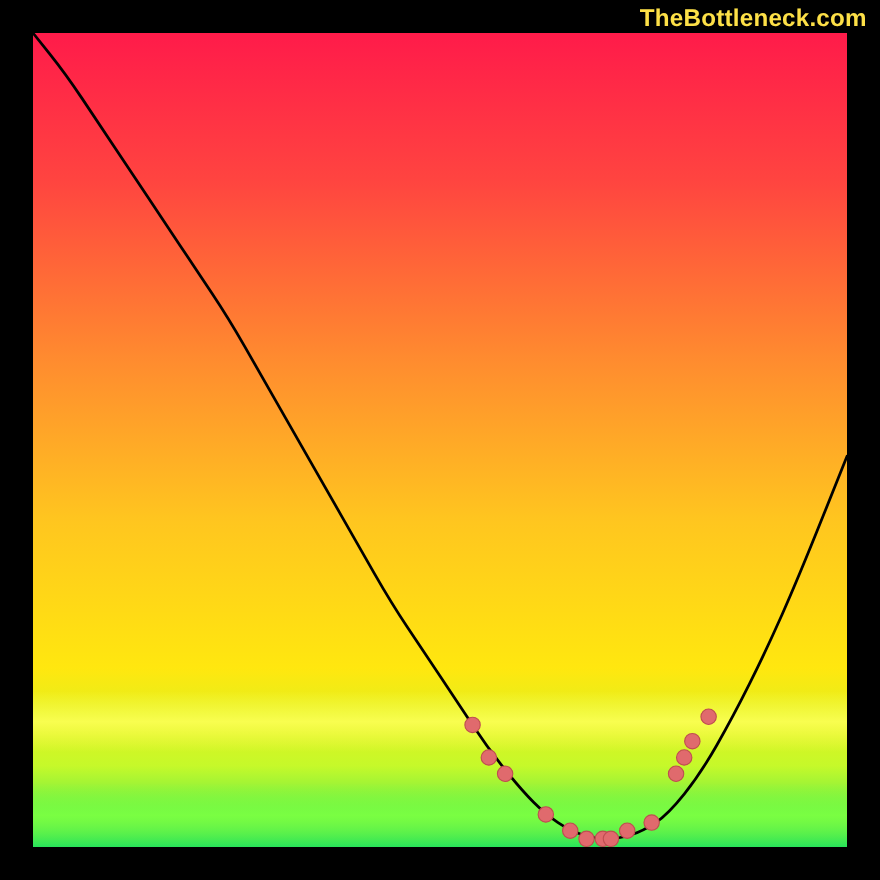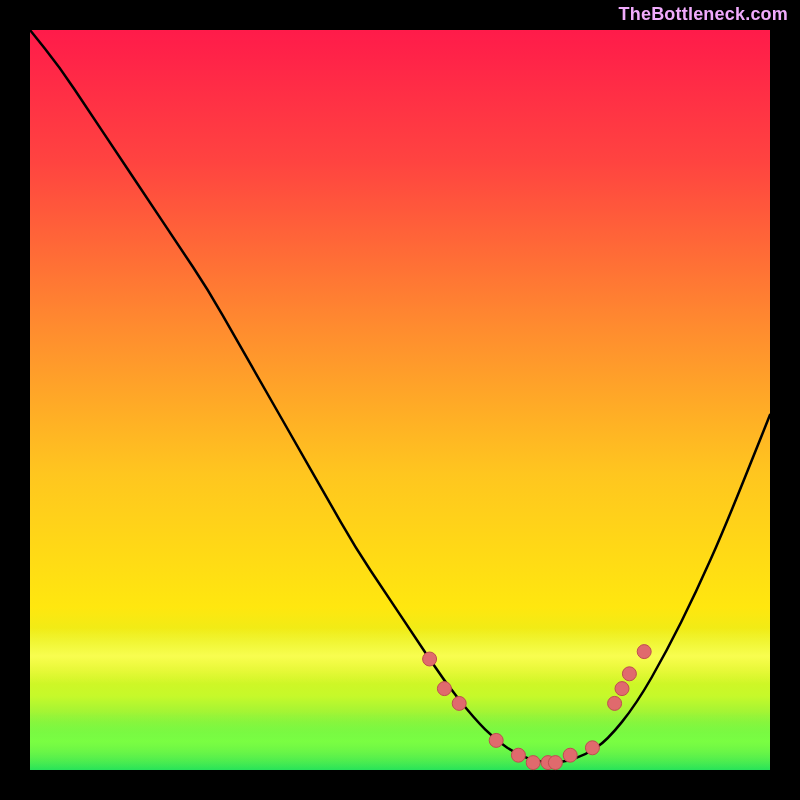--- a/index.html
+++ b/index.html
@@ -13,23 +13,23 @@
   }
   .page {
     position: relative;
     width: 800px;
     height: 800px;
   }
   .watermark {
     position: absolute;
     top: 4px;
     right: 12px;
-    font-size: 18px;
+    font-size: 22px;
     font-weight: 600;
-    color: #f0abfc;
+    color: #fde047;
     letter-spacing: 0.2px;
   }
   .plot-frame {
     position: absolute;
     left: 30px;
     top: 30px;
     width: 740px;
     height: 740px;
     background: #000;
   }

